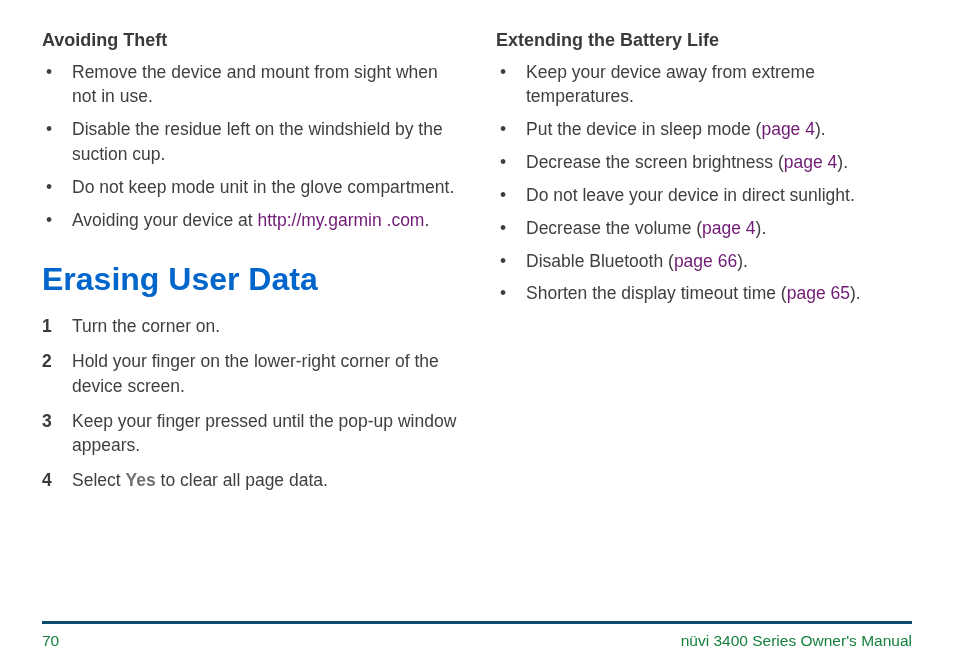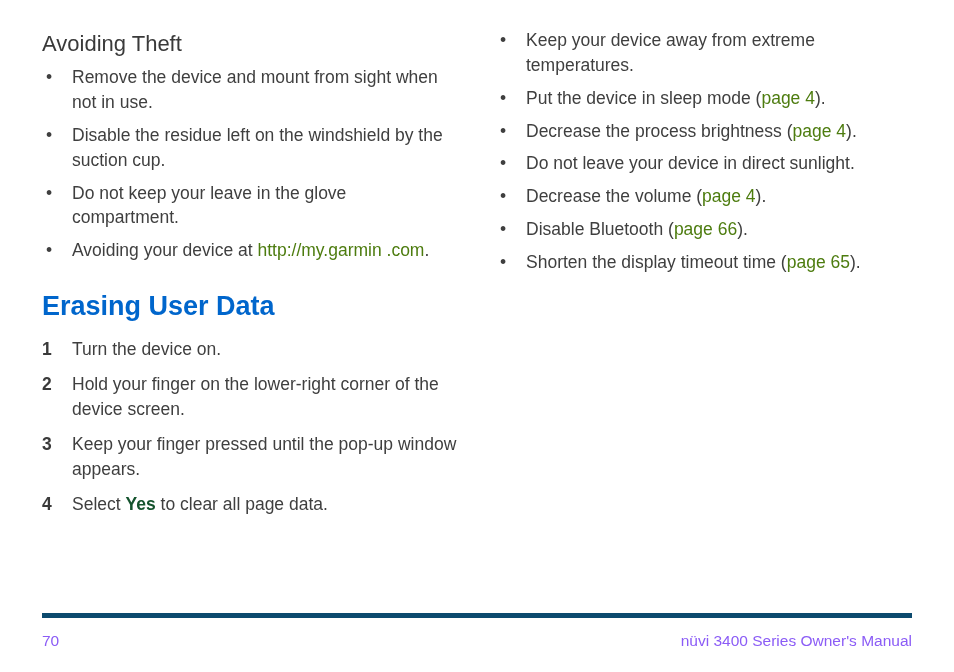--- a/index.html
+++ b/index.html
@@ -17,28 +17,28 @@
     .columns {
       display: flex;
       gap: 38px;
       height: 580px;
     }
     .col {
       flex: 1;
       min-width: 0;
     }
     h3.section {
-      font-weight: normal;
-      font-size: 22px;
+      font-weight: bold;
+      font-size: 18px;
       color: #3a3a3a;
       margin-bottom: 6px;
     }
     h2.main-heading {
       color: #0066cc;
-      font-size: 27px;
+      font-size: 32px;
       font-weight: bold;
       margin-top: 24px;
       margin-bottom: 12px;
     }
     ul.bullets {
       list-style: none;
       padding-left: 0;
       margin-bottom: 0;
     }
     ul.bullets li {
@@ -68,38 +68,38 @@
       width: 30px;
       flex-shrink: 0;
       font-weight: bold;
       font-family: Arial, sans-serif;
       color: #3a3a3a;
     }
     ol.steps li .content {
       flex: 1;
     }
     a.link, span.link {
-      color: #4d7c0f;
+      color: #701a75;
       text-decoration: none;
     }
-    .bold { font-weight: bold; color: #14532d; }
+    .bold { font-weight: bold; color: #737373; }
     .intro {
       margin-bottom: 10px;
     }
     .footer {
       position: absolute;
       bottom: 20px;
       left: 42px;
       right: 42px;
-      border-top: 5px solid #0c4a6e;
-      padding-top: 12px;
+      border-top: 3px solid #0c4a6e;
+      padding-top: 6px;
       display: flex;
       justify-content: space-between;
       font-size: 15.5px;
-      color: #8b5cf6;
+      color: #15803d;
     }
     .restore-line {
       margin-bottom: 14px;
     }
   </style>
 </head>
 <body>
 
 <div class="columns">
   <div class="col">
@@ -108,62 +108,63 @@
       <li>
         <span class="bullet">•</span>
         <span class="content">Remove the device and mount from sight when not in use.</span>
       </li>
       <li>
         <span class="bullet">•</span>
         <span class="content">Disable the residue left on the windshield by the suction cup.</span>
       </li>
       <li>
         <span class="bullet">•</span>
-        <span class="content">Do not keep your leave in the glove compartment.</span>
+        <span class="content">Do not keep mode unit in the glove compartment.</span>
       </li>
       <li>
         <span class="bullet">•</span>
         <span class="content"><span>Avoiding your device at </span><a href="#" class="link">http://my.garmin .com</a><span>.</span></span>
       </li>
     </ul>
 
     <h2 class="main-heading">Erasing User Data</h2>
     <ol class="steps">
       <li>
         <span class="num">1</span>
-        <span class="content">Turn the device on.</span>
+        <span class="content">Turn the corner on.</span>
       </li>
       <li>
         <span class="num">2</span>
         <span class="content">Hold your finger on the lower-right corner of the device screen.</span>
       </li>
       <li>
         <span class="num">3</span>
         <span class="content">Keep your finger pressed until the pop-up window appears.</span>
       </li>
       <li>
         <span class="num">4</span>
         <span class="content"><span>Select </span><span class="bold">Yes</span><span> to clear all page data.</span></span>
       </li>
     </ol>
   </div>
 
   <div class="col">
+    <h3 class="section">Extending the Battery Life</h3>
     <ul class="bullets">
       <li>
         <span class="bullet">•</span>
         <span class="content">Keep your device away from extreme temperatures.</span>
       </li>
       <li>
         <span class="bullet">•</span>
         <span class="content"><span>Put the device in sleep mode (</span><a href="#" class="link">page 4</a><span>).</span></span>
       </li>
       <li>
         <span class="bullet">•</span>
-        <span class="content"><span>Decrease the process brightness (</span><a href="#" class="link">page 4</a><span>).</span></span>
+        <span class="content"><span>Decrease the screen brightness (</span><a href="#" class="link">page 4</a><span>).</span></span>
       </li>
       <li>
         <span class="bullet">•</span>
         <span class="content">Do not leave your device in direct sunlight.</span>
       </li>
       <li>
         <span class="bullet">•</span>
         <span class="content"><span>Decrease the volume (</span><a href="#" class="link">page 4</a><span>).</span></span>
       </li>
       <li>

